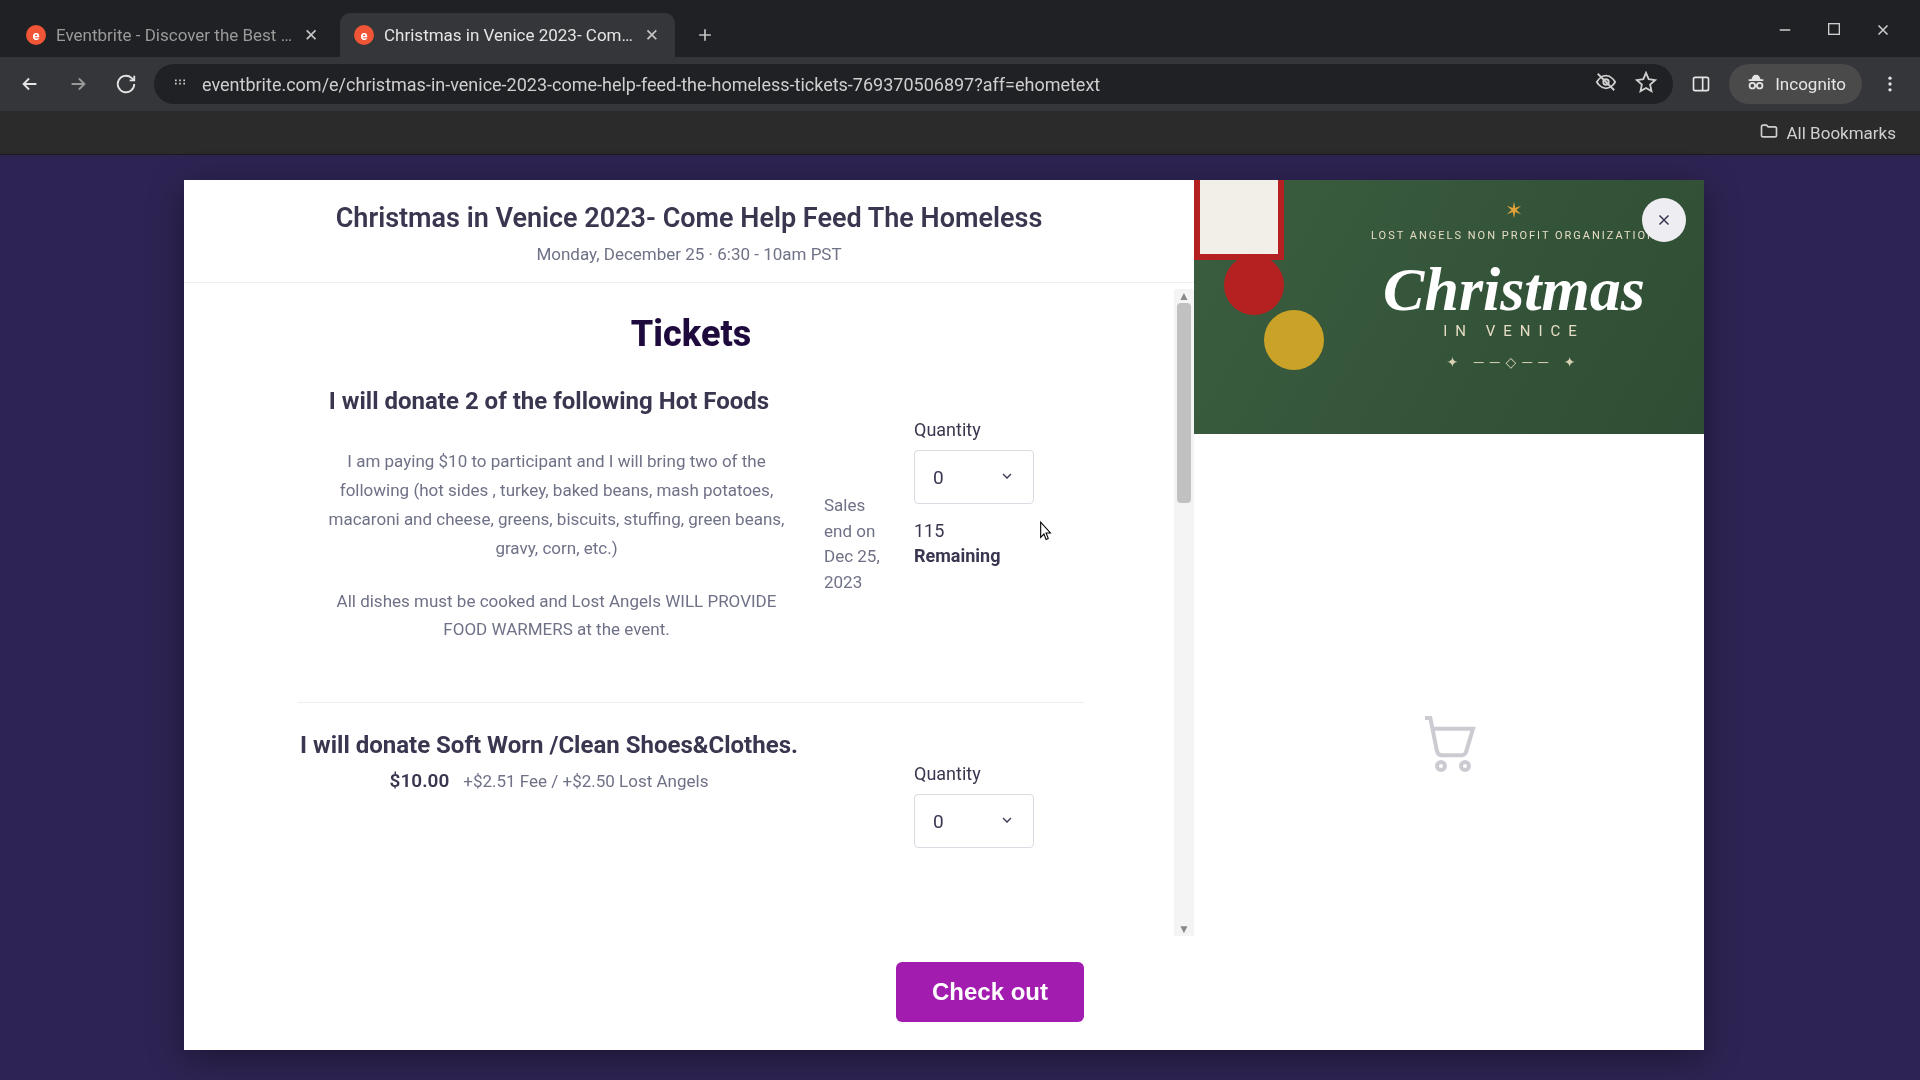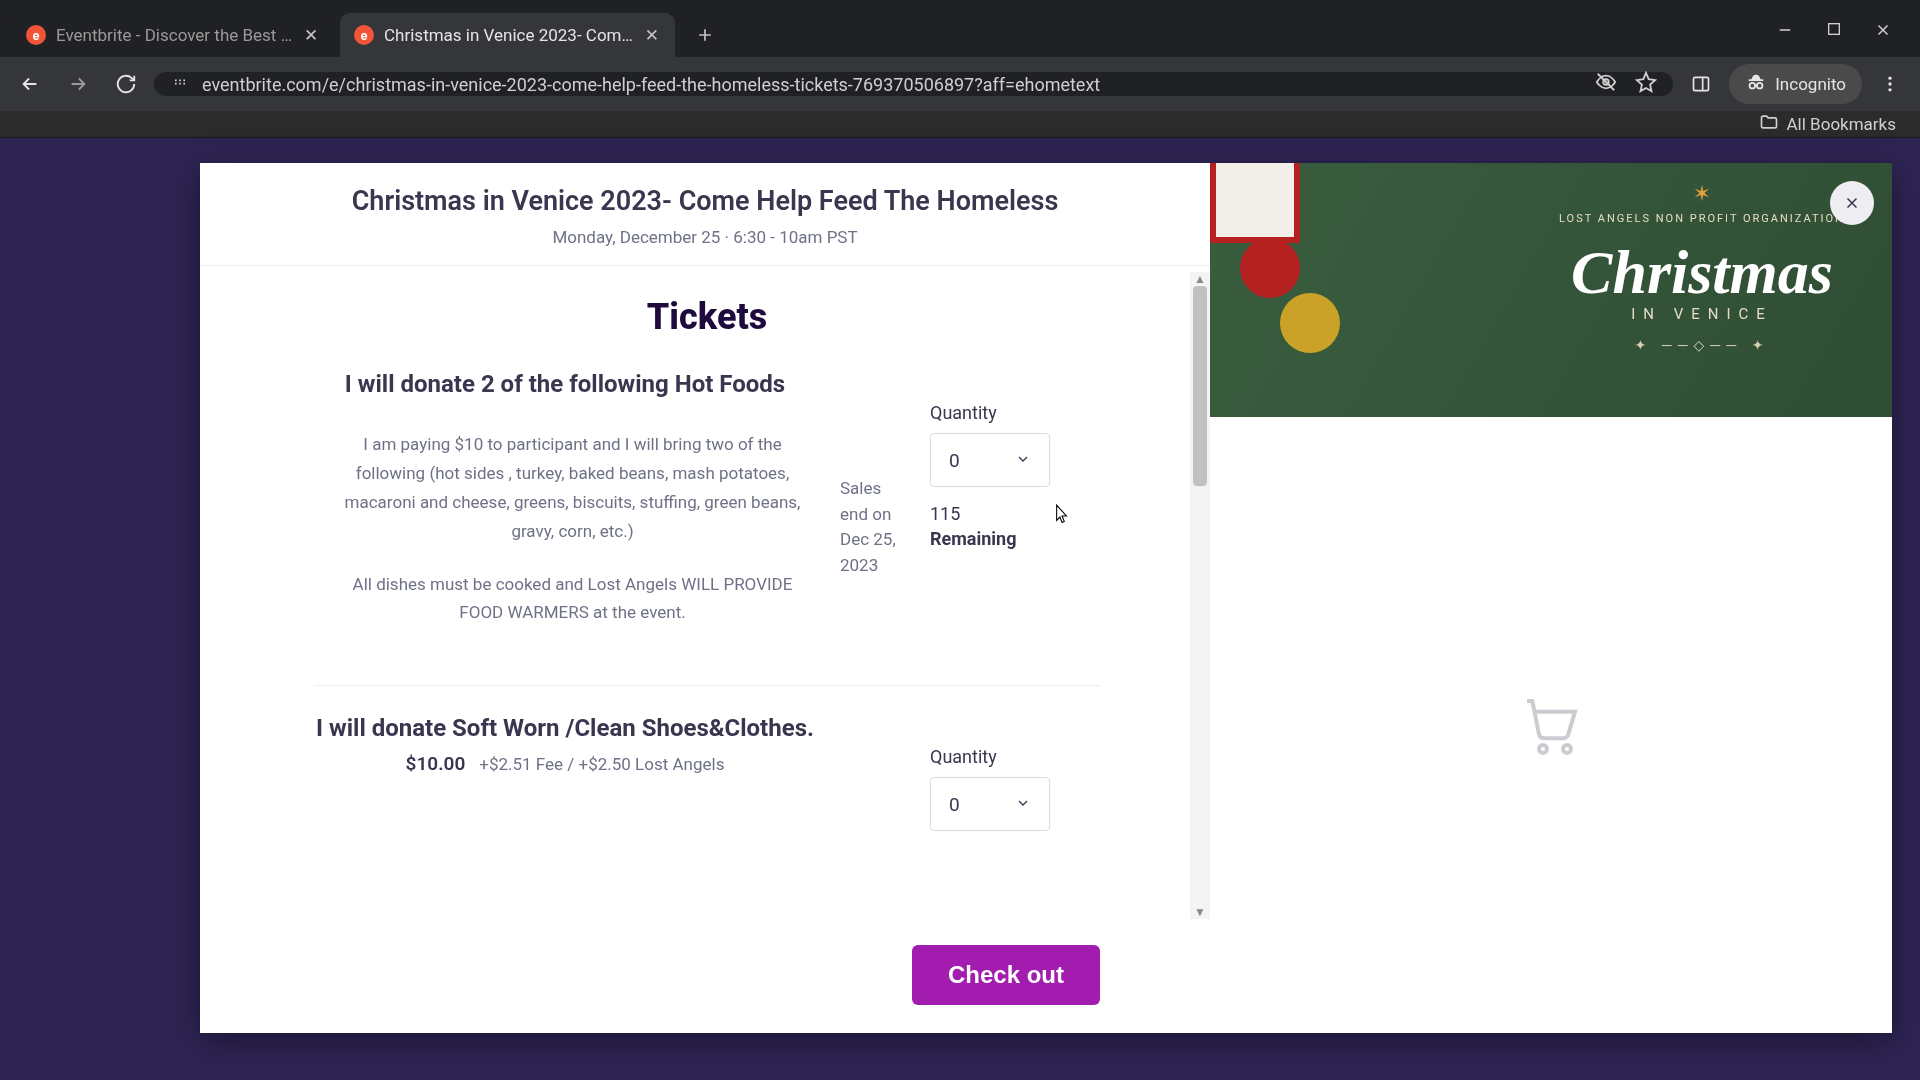--- a/index.html
+++ b/index.html
@@ -91,21 +91,21 @@
 }
 .nav-btn {
   width: 40px; height: 40px;
   display: flex; align-items: center; justify-content: center;
   color: #9a9a9a;
   border-radius: 50%;
 }
 .nav-btn.enabled { color: #e5e5e5; }
 .url-bar {
   flex: 1;
-  height: 24px;
+  height: 40px;
   background: #202124;
   border-radius: 20px;
   display: flex;
   align-items: center;
   padding: 0 16px;
   gap: 12px;
   color: #cfcfcf;
 }
 .url-text { flex: 1; font-size: 18px; color: #cfcfcf; white-space: nowrap; overflow: hidden; }
 .url-icons { display: flex; gap: 18px; align-items: center; color: #cfcfcf; }
@@ -113,44 +113,44 @@
   display: flex; align-items: center; gap: 8px;
   background: #4a4a4a;
   height: 40px;
   padding: 0 16px;
   border-radius: 20px;
   color: #e5e5e5;
   font-size: 17px;
 }
 
 .bookmarks-bar {
-  height: 27px;
+  height: 44px;
   background: #2b2b2b;
   display: flex;
   align-items: center;
   justify-content: flex-end;
   padding: 0 24px;
   color: #cfcfcf;
   font-size: 17px;
   gap: 8px;
   border-bottom: 1px solid #1a1a1a;
 }
 
 .viewport {
   flex: 1;
   background: #2e2454;
   position: relative;
 }
 
 
 .modal {
   position: absolute;
-  left: 200px;
+  left: 184px;
   top: 25px;
-  width: 1692px;
+  width: 1520px;
   height: 870px;
   background: #fff;
   display: flex;
   box-shadow: 0 8px 32px rgba(0,0,0,.4);
 }
 .modal-left {
   width: 1010px;
   display: flex;
   flex-direction: column;
 }

